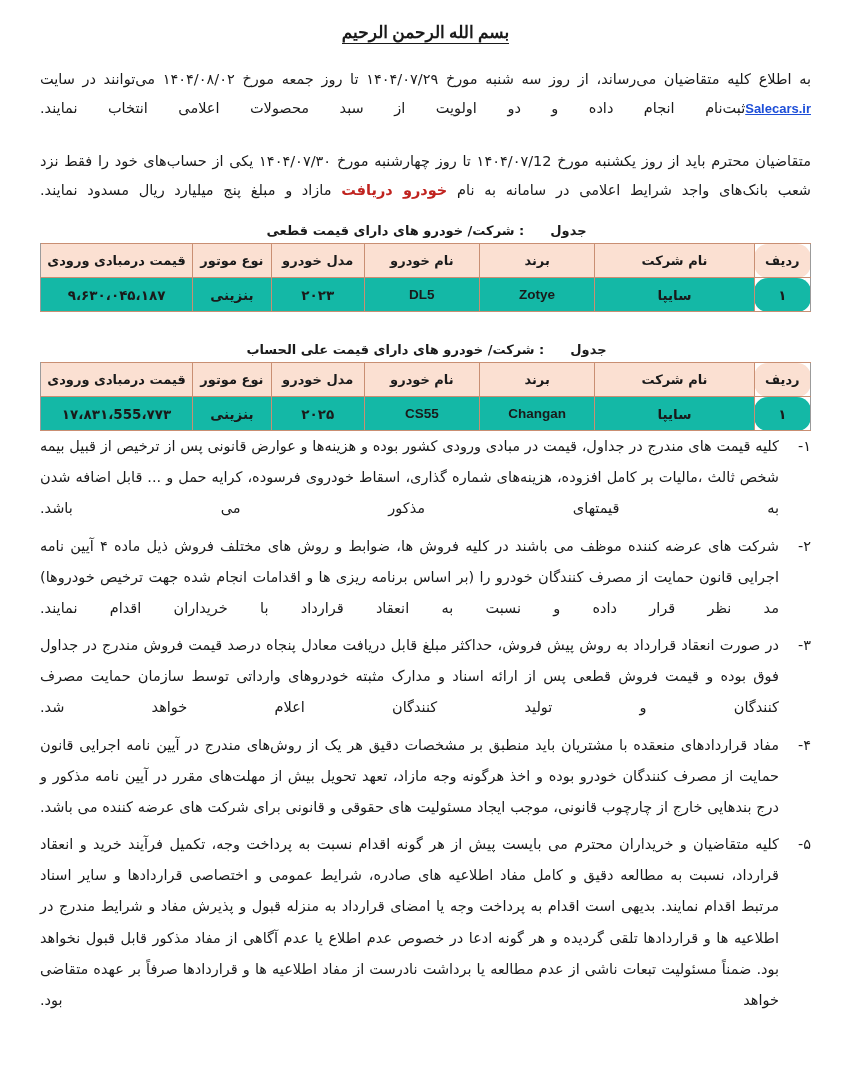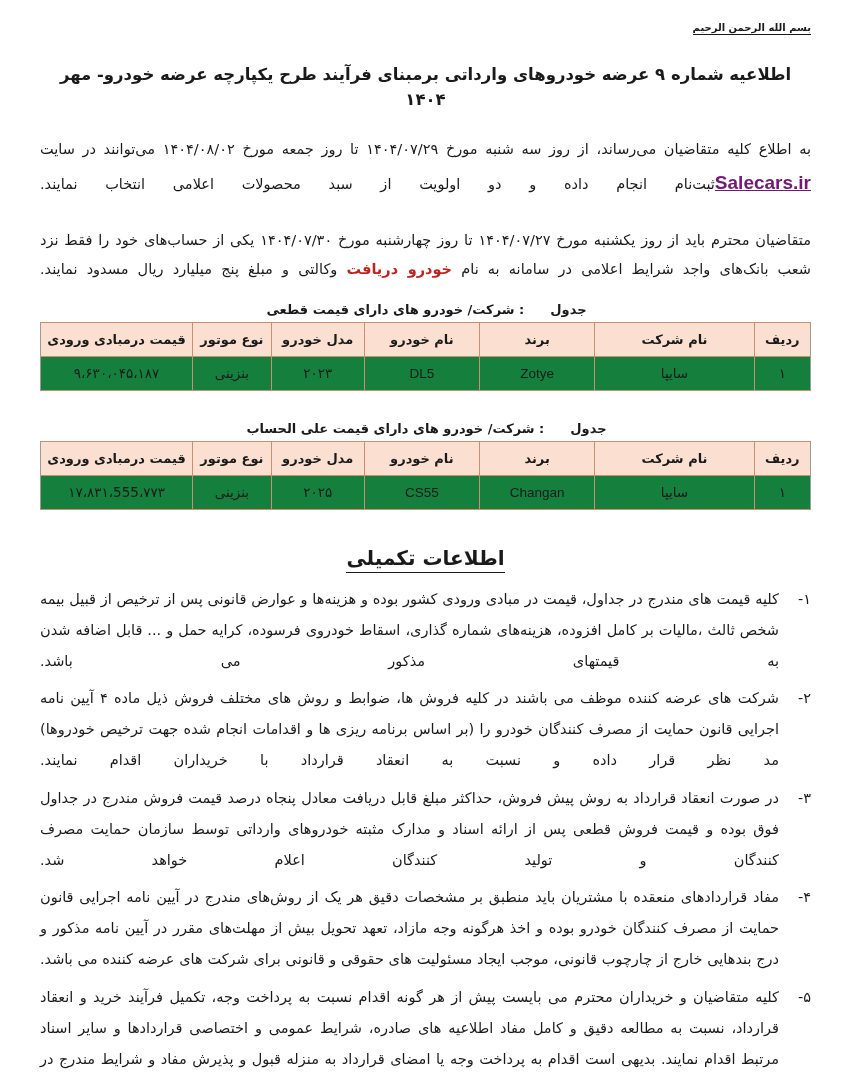--- a/index.html
+++ b/index.html
@@ -19,25 +19,27 @@
   .page {
     width: 851px;
     min-height: 1080px;
     box-sizing: border-box;
     padding: 8px 40px 14px 40px;
     position: relative;
   }
 
   
   .bismillah {
-    font-size: 10px;
+    text-align: center;
+    font-size: 17px;
     font-weight: bold;
     letter-spacing: 0;
     margin: 8px 0 0 0;
     padding-top: 6px;
+    font-family: Liberation Serif, serif;
   }
   .bismillah span {
     border-bottom: 1.5px solid #1a1a1a;
     padding-bottom: 1px;
   }
 
   
   .doc-title {
     text-align: center;
     font-size: 16.5px;
@@ -50,24 +52,24 @@
   .para {
     font-size: 14.5px;
     line-height: 2.0;
     text-align: justify;
     text-align-last: justify;
     margin: 22px 0 0 0;
   }
   .para.p2 { margin-top: 24px; }
   .link-site {
     font-weight: bold;
-    color: #701a75;
+    color: #1d4ed8;
     text-decoration: underline;
     font-family: "Liberation Sans", sans-serif;
-    font-size: 19px;
+    font-size: 13px;
     direction: ltr;
     display: inline-block;
   }
   .red-strong {
     color: #c0231f;
     font-weight: bold;
   }
 
   
   .table-block { margin-top: 18px; }
@@ -97,29 +99,29 @@
     font-size: 13px;
     padding: 6px 2px;
     height: 21px;
   }
   table.offer th {
     background: #fbe0d2;
     font-weight: bold;
     color: #1a1a1a;
   }
   table.offer td {
-    background: #15803d;
-    font-weight: normal;
+    background: #14b8a6;
+    font-weight: bold;
     font-size: 13.5px;
   }
   table.offer tr td:first-child,
   table.offer tr th:first-child { border-right: 1px solid #9b9b9b; }
   table.offer tr td:last-child,
   table.offer tr th:last-child { border-left: 1px solid #9b9b9b; }
-  .c-row   { width: 7%; }
+  .c-row   { width: 7%; border-radius: 14px; }
   .c-comp  { width: 21%; }
   .c-brand { width: 15%; }
   .c-name  { width: 15%; }
   .c-model { width: 12%; }
   .c-eng   { width: 10%; }
   .c-price { width: 20%; }
   .ltr-cell { direction: ltr; font-family: "Liberation Sans", sans-serif; }
 
   
   .section-heading {
@@ -165,31 +167,30 @@
 </style>
 </head>
 <body>
 
 <div class="page">
 
   <div class="bismillah">
     <span>بسم الله الرحمن الرحیم</span>
   </div>
 
-  <div class="doc-title">اطلاعیه شماره ۹ عرضه خودروهای وارداتی برمبنای فرآیند طرح یکپارچه عرضه خودرو- مهر ۱۴۰۴</div>
 
   <p class="para p1">
     <span>به اطلاع کلیه متقاضیان می‌رساند، از روز سه شنبه مورخ ۱۴۰۴/۰۷/۲۹ تا روز جمعه مورخ ۱۴۰۴/۰۸/۰۲ می‌توانند در سایت</span>
     <a class="link-site" href="#">Salecars.ir</a><span>ثبت‌نام انجام داده و دو اولویت از سبد محصولات اعلامی انتخاب نمایند.</span>
   </p>
 
   <p class="para p2">
-    <span>متقاضیان محترم باید از روز یکشنبه مورخ ۱۴۰۴/۰۷/۲۷ تا روز چهارشنبه مورخ ۱۴۰۴/۰۷/۳۰ یکی از حساب‌های خود را فقط نزد شعب بانک‌های واجد شرایط اعلامی در سامانه  به نام</span>
+    <span>متقاضیان محترم باید از روز یکشنبه مورخ ۱۴۰۴/۰۷/12 تا روز چهارشنبه مورخ ۱۴۰۴/۰۷/۳۰ یکی از حساب‌های خود را فقط نزد شعب بانک‌های واجد شرایط اعلامی در سامانه  به نام</span>
     <span class="red-strong">خودرو دریافت</span>
-    <span>وکالتی و مبلغ پنج میلیارد ریال مسدود نمایند.</span>
+    <span>مازاد و مبلغ پنج میلیارد ریال مسدود نمایند.</span>
   </p>
 
   <div class="table-block">
     <div class="table-caption">
       <span class="cap-label">جدول</span><span>: شرکت/ خودرو های دارای قیمت قطعی</span>
     </div>
     <table class="offer">
       <thead>
         <tr>
           <th class="c-row">ردیف</th>
@@ -238,23 +239,20 @@
           <td class="c-brand ltr-cell">Changan</td>
           <td class="c-name ltr-cell">CS55</td>
           <td class="c-model">۲۰۲۵</td>
           <td class="c-eng">بنزینی</td>
           <td class="c-price">۱۷،۸۳۱،555،۷۷۳</td>
         </tr>
       </tbody>
     </table>
   </div>
 
-  <div class="section-heading">
-    <span>اطلاعات تکمیلی</span>
-  </div>
 
   <ol class="notes">
     <li>
       <div class="note-num">۱-</div>
       <div class="note-body">کلیه قیمت های مندرج در جداول، قیمت در مبادی ورودی کشور بوده و هزینه‌ها و عوارض قانونی پس از ترخیص از قبیل بیمه شخص ثالث ،مالیات بر کامل افزوده، هزینه‌های شماره گذاری، اسقاط خودروی فرسوده، کرایه حمل و ... قابل اضافه شدن به قیمتهای مذکور می باشد.</div>
     </li>
     <li>
       <div class="note-num">۲-</div>
       <div class="note-body">شرکت های عرضه کننده موظف می باشند در کلیه فروش ها، ضوابط و روش های مختلف فروش ذیل ماده ۴ آیین نامه اجرایی قانون حمایت از مصرف کنندگان خودرو را (بر اساس برنامه ریزی ها و اقدامات انجام شده جهت ترخیص خودروها) مد نظر قرار داده و نسبت به انعقاد قرارداد با خریداران اقدام نمایند.</div>
     </li>

